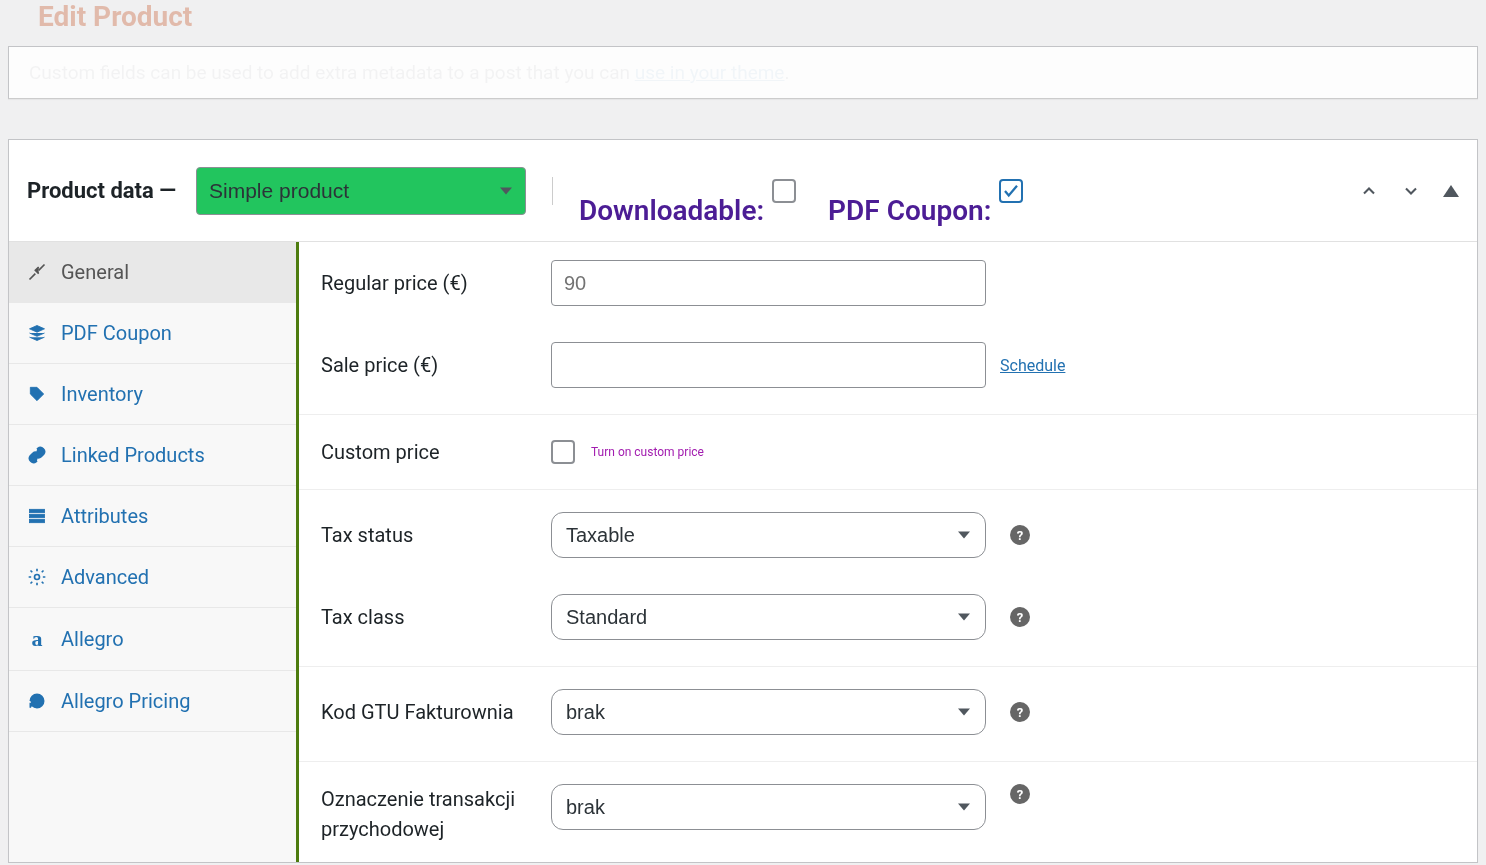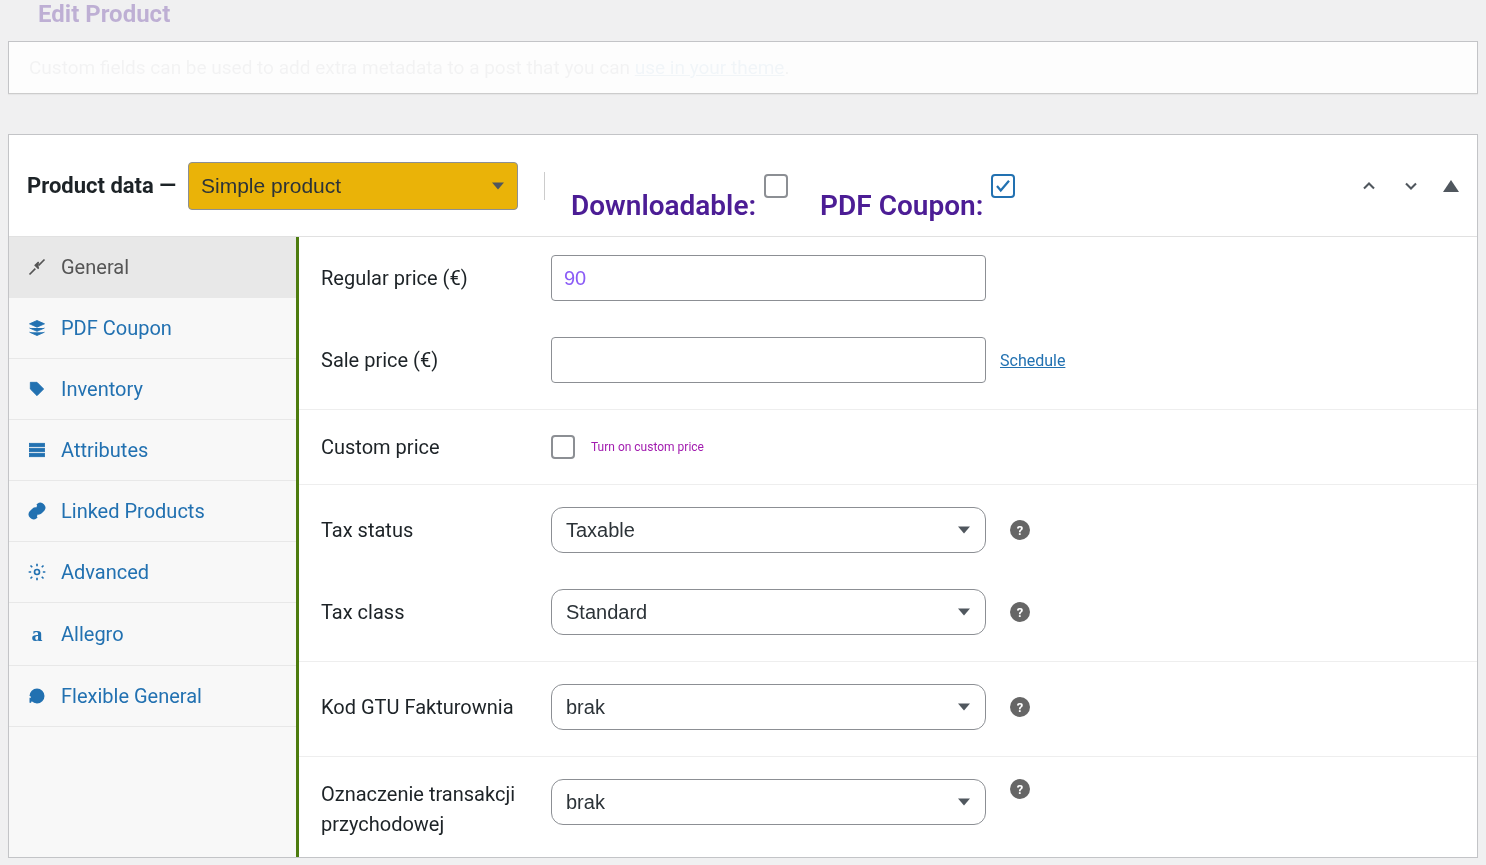--- a/index.html
+++ b/index.html
@@ -7,24 +7,24 @@
       margin: 0;
       padding: 0;
     }
     body {
       font-family: -apple-system, BlinkMacSystemFont, "Segoe UI", Roboto, sans-serif;
       background: #f0f0f1;
       color: #1d2327;
       font-size: 18px;
     }
     .page-title {
-      font-size: 24px;
+      font-size: 28px;
       font-weight: 700;
       padding: 0 38px 5px;
-      color: #4c1d95;
+      color: #c2410c;
       opacity: 0.3;
     }
     .meta-box-notice {
       margin: 8px 8px 0;
       background: #fdfdfd;
       border: 1px solid #c3c4c7;
       border-bottom: 1px solid #ccc;
       border-radius: 0;
       padding: 14px 20px;
       font-size: 19px;
@@ -48,28 +48,28 @@
     .product-data-header {
       display: flex;
       align-items: center;
       padding: 14px 18px;
       border-bottom: 1px solid #e1e1e1;
     }
     .product-data-title {
       font-size: 22px;
       font-weight: 700;
       color: #1d2327;
-      margin-right: 12px;
+      margin-right: 20px;
     }
     .product-type-select {
       font-size: 21px;
       padding: 8px 40px 8px 12px;
       border: 1px solid #8c8f94;
       border-radius: 4px;
-      background: #eab308;
+      background: #22c55e;
       appearance: none;
       height: 48px;
       width: 330px;
       color: #2c3338;
     }
     .select-wrapper {
       position: relative;
       display: inline-block;
     }
     .select-wrapper::after {
@@ -218,21 +218,21 @@
       flex-shrink: 0;
       line-height: 1.5;
     }
     .form-input {
       width: 435px;
       height: 46px;
       border: 1px solid #8c8f94;
       border-radius: 4px;
       padding: 8px 12px;
       font-size: 20px;
-      color: #8b5cf6;
+      color: #737373;
       background: #fff;
     }
     .form-select-wrapper {
       position: relative;
       width: 435px;
     }
     .form-select {
       width: 100%;
       height: 46px;
       border: 1px solid #8c8f94;
@@ -355,56 +355,56 @@
       <div class="tab-item">
         <span class="tab-icon">
           <svg viewBox="0 0 24 24">
               <path d="M4 4h8l8 8-8 8-8-8V4z"></path>
             </svg>
         </span>
         <span>Inventory</span>
       </div>
       <div class="tab-item">
         <span class="tab-icon">
+          <svg viewBox="0 0 24 24" fill="none" stroke-width="2">
+              <path d="M10 14a5 5 0 007 0l3-3a5 5 0 00-7-7l-1 1M14 10a5 5 0 00-7 0l-3 3a5 5 0 007 7l1-1"></path>
+            </svg>
+        </span>
+        <span>Linked Products</span>
+      </div>
+      <div class="tab-item">
+        <span class="tab-icon">
           <svg viewBox="0 0 24 24">
               <rect x="3" y="4" width="18" height="4"></rect>
               <rect x="3" y="10" width="18" height="4"></rect>
               <rect x="3" y="16" width="18" height="4"></rect>
             </svg>
         </span>
         <span>Attributes</span>
       </div>
       <div class="tab-item">
         <span class="tab-icon">
-          <svg viewBox="0 0 24 24" fill="none" stroke-width="2">
-              <path d="M10 14a5 5 0 007 0l3-3a5 5 0 00-7-7l-1 1M14 10a5 5 0 00-7 0l-3 3a5 5 0 007 7l1-1"></path>
-            </svg>
-        </span>
-        <span>Linked Products</span>
-      </div>
-      <div class="tab-item">
-        <span class="tab-icon">
           <svg viewBox="0 0 24 24">
               <circle cx="12" cy="12" r="3" fill="none" stroke-width="2"></circle>
               <path d="M12 2v3M12 19v3M4.2 4.2l2.1 2.1M17.7 17.7l2.1 2.1M2 12h3M19 12h3M4.2 19.8l2.1-2.1M17.7 6.3l2.1-2.1" stroke-width="2"></path>
             </svg>
         </span>
         <span>Advanced</span>
       </div>
       <div class="tab-item">
         <span class="allegro-letter">a</span>
         <span>Allegro</span>
       </div>
       <div class="tab-item">
         <span class="tab-icon">
           <svg viewBox="0 0 24 24" fill="none" stroke-width="2">
               <path d="M4 12a8 8 0 018-8 8 8 0 018 8 8 8 0 01-8 8 8 8 0 01-5.7-2.3M4 20v-5h5"></path>
             </svg>
         </span>
-        <span>Flexible General</span>
+        <span>Allegro Pricing</span>
       </div>
     </div>
 
     <div class="tab-content">
       <div class="form-row">
         <label class="form-label">Regular price (€)</label>
         <input type="text" class="form-input" value="90" style="">
       </div>
       <div class="form-row with-border">
         <label class="form-label">Sale price (€)</label>

